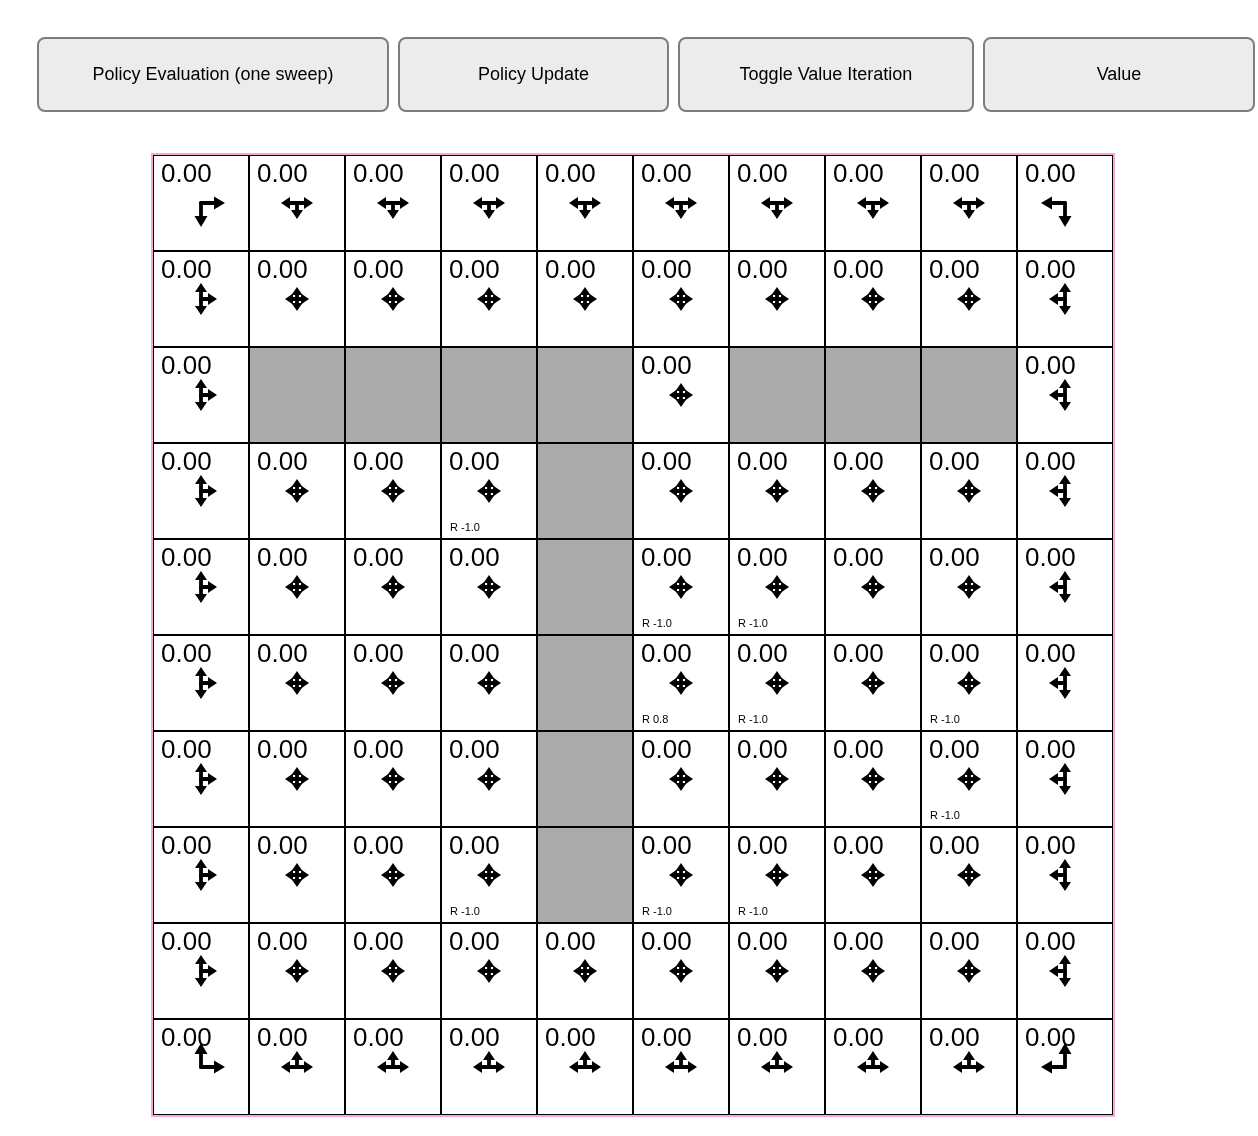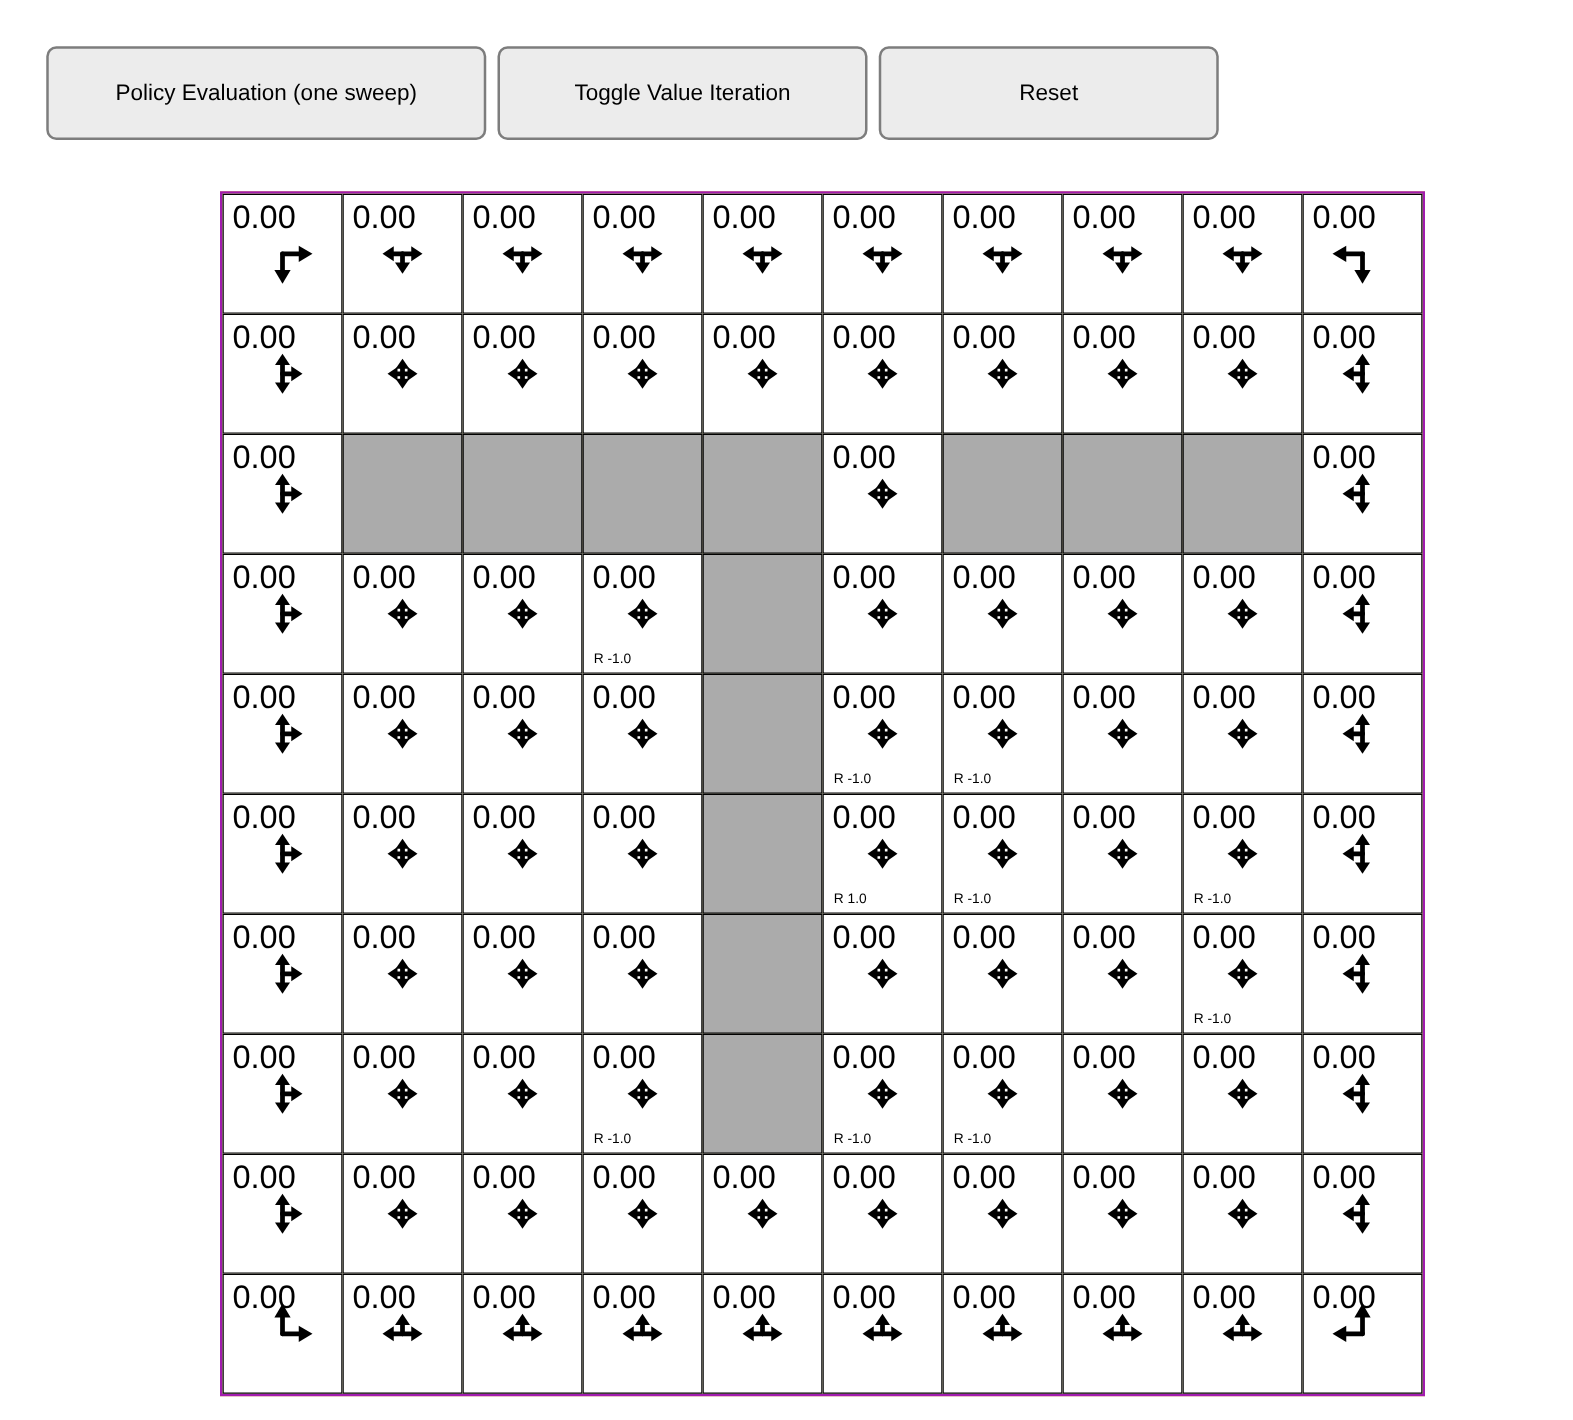--- a/index.html
+++ b/index.html
@@ -33,23 +33,22 @@
   .btn.b1 { width: 271px; }
   .btn.b2 { width: 296px; }
   .btn.b3 { width: 272px; }
 
   .grid {
     position: absolute;
     left: 151px; top: 153px;
     display: grid;
     grid-template-columns: repeat(10, 96px);
     grid-template-rows: repeat(10, 96px);
-    border: 2px solid #a21caf;
-    background: #fde047;
-    margin-left: 25px;
+    border: 2px solid #f9a8d4;
+    background: #c4b5fd;
   }
   .cell {
     position: relative;
     box-sizing: border-box;
     border: 1px solid #000;
     background: #fff;
   }
   .cell.wall { background: var(--wall-color, #ababab); }
   .val {
     position: absolute;
@@ -69,22 +68,23 @@
     left: 0; top: 0;
     width: 94px; height: 94px;
     overflow: visible;
   }
 </style>
 </head>
 <body>
 
 <div class="toolbar">
   <button class="btn b0">Policy Evaluation (one sweep)</button>
+  <button class="btn b1">Policy Update</button>
   <button class="btn b2">Toggle Value Iteration</button>
-  <button class="btn b3">Reset</button>
+  <button class="btn b3">Value</button>
 </div>
 
 <div class="grid" id="grid">
     <div class="cell">
       <div class="val">0.00</div>
       <svg viewBox="0 0 94 94" class="arrows">
         <line x1="47" y1="47" x2="47" y2="62" stroke="#000" stroke-width="3.8" stroke-linecap="round"></line>
         <polygon points="47,71 40.5,60 53.5,60" fill="#000"></polygon>
         <line x1="47" y1="47" x2="62" y2="47" stroke="#000" stroke-width="3.8" stroke-linecap="round"></line>
         <polygon points="71,47 60,53.5 60,40.5" fill="#000"></polygon>
@@ -642,21 +642,21 @@
       <svg viewBox="0 0 94 94" class="arrows">
         <line x1="47" y1="47" x2="47" y2="41" stroke="#000" stroke-width="3.8" stroke-linecap="round"></line>
         <polygon points="47,35 52.5,43 41.5,43" fill="#000"></polygon>
         <line x1="47" y1="47" x2="47" y2="53" stroke="#000" stroke-width="3.8" stroke-linecap="round"></line>
         <polygon points="47,59 41.5,51 52.5,51" fill="#000"></polygon>
         <line x1="47" y1="47" x2="41" y2="47" stroke="#000" stroke-width="3.8" stroke-linecap="round"></line>
         <polygon points="35,47 43,41.5 43,52.5" fill="#000"></polygon>
         <line x1="47" y1="47" x2="53" y2="47" stroke="#000" stroke-width="3.8" stroke-linecap="round"></line>
         <polygon points="59,47 51,52.5 51,41.5" fill="#000"></polygon>
       </svg>
-      <div class="reward">R 1.0</div>
+      <div class="reward">R 0.8</div>
     </div>
     <div class="cell">
       <div class="val">0.00</div>
       <svg viewBox="0 0 94 94" class="arrows">
         <line x1="47" y1="47" x2="47" y2="41" stroke="#000" stroke-width="3.8" stroke-linecap="round"></line>
         <polygon points="47,35 52.5,43 41.5,43" fill="#000"></polygon>
         <line x1="47" y1="47" x2="47" y2="53" stroke="#000" stroke-width="3.8" stroke-linecap="round"></line>
         <polygon points="47,59 41.5,51 52.5,51" fill="#000"></polygon>
         <line x1="47" y1="47" x2="41" y2="47" stroke="#000" stroke-width="3.8" stroke-linecap="round"></line>
         <polygon points="35,47 43,41.5 43,52.5" fill="#000"></polygon>

